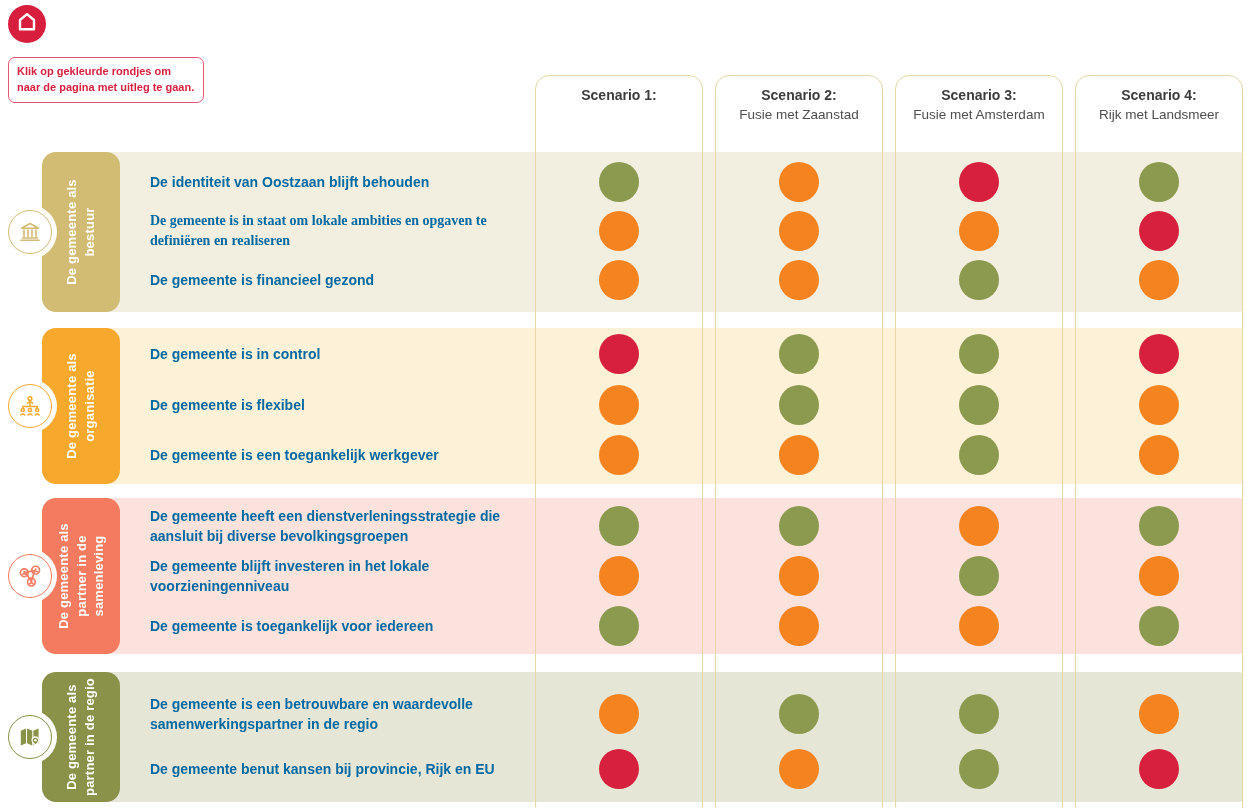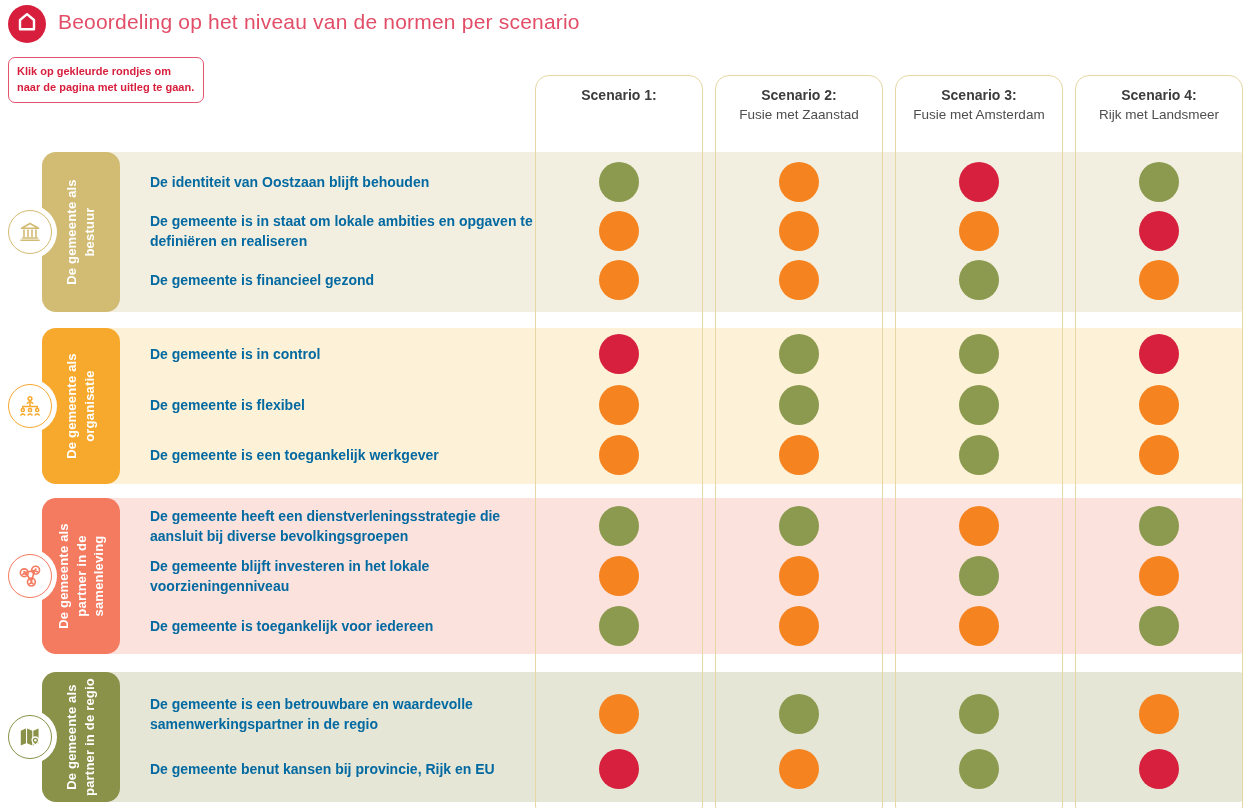--- a/index.html
+++ b/index.html
@@ -40,21 +40,20 @@
 <body>
 
 <div id="canvas">
   <div class="logo">
     <span>
       <svg width="24" height="24" viewBox="0 0 24 24" fill="none" stroke="#ffffff" stroke-width="2.4" stroke-linejoin="round" stroke-linecap="round">
         <path d="M12 4.2 L19 10 V19.2 H5 V10 Z"></path>
       </svg>
     </span>
   </div>
-  <div class="page-title">Beoordeling op het niveau van de normen per scenario</div>
   <div class="note-box">Klik op gekleurde rondjes om naar de pagina met uitleg te gaan.</div>
   <div id="grid">
       <div class="card" style="left: 535px;">
         <div class="card-head">
           <span class="card-title">Scenario 1:</span>
         </div>
       </div>
       <div class="card" style="left: 715px;">
         <div class="card-head">
           <span class="card-title">Scenario 2:</span>
@@ -89,21 +88,21 @@
             <line x1="4.5" y1="18" x2="19.5" y2="18"></line>
             <line x1="3" y1="20.3" x2="21" y2="20.3"></line>
           </svg>
         </div>
       </div>
       <div class="crit" style="top: 182px; width: 385px;">De identiteit van Oostzaan blijft behouden</div>
       <div class="dot" style="left: 599px; top: 162px; background: rgb(139, 154, 78);"></div>
       <div class="dot" style="left: 779px; top: 162px; background: rgb(245, 131, 31);"></div>
       <div class="dot" style="left: 959px; top: 162px; background: rgb(214, 32, 61);"></div>
       <div class="dot" style="left: 1139px; top: 162px; background: rgb(139, 154, 78);"></div>
-      <div class="crit" style="top: 231px; width: 385px;">De gemeente is in staat om lokale ambities en opgaven te definiëren en realiseren</div>
+      <div class="crit" style="top: 231px; width: 385px; font-family: Liberation Serif, serif;">De gemeente is in staat om lokale ambities en opgaven te definiëren en realiseren</div>
       <div class="dot" style="left: 599px; top: 211px; background: rgb(245, 131, 31);"></div>
       <div class="dot" style="left: 779px; top: 211px; background: rgb(245, 131, 31);"></div>
       <div class="dot" style="left: 959px; top: 211px; background: rgb(245, 131, 31);"></div>
       <div class="dot" style="left: 1139px; top: 211px; background: rgb(214, 32, 61);"></div>
       <div class="crit" style="top: 280px; width: 385px;">De gemeente is financieel gezond</div>
       <div class="dot" style="left: 599px; top: 260px; background: rgb(245, 131, 31);"></div>
       <div class="dot" style="left: 779px; top: 260px; background: rgb(245, 131, 31);"></div>
       <div class="dot" style="left: 959px; top: 260px; background: rgb(139, 154, 78);"></div>
       <div class="dot" style="left: 1139px; top: 260px; background: rgb(245, 131, 31);"></div>
       <div class="band" style="top: 328px; height: 156px; background: rgb(253, 241, 215);"></div>

